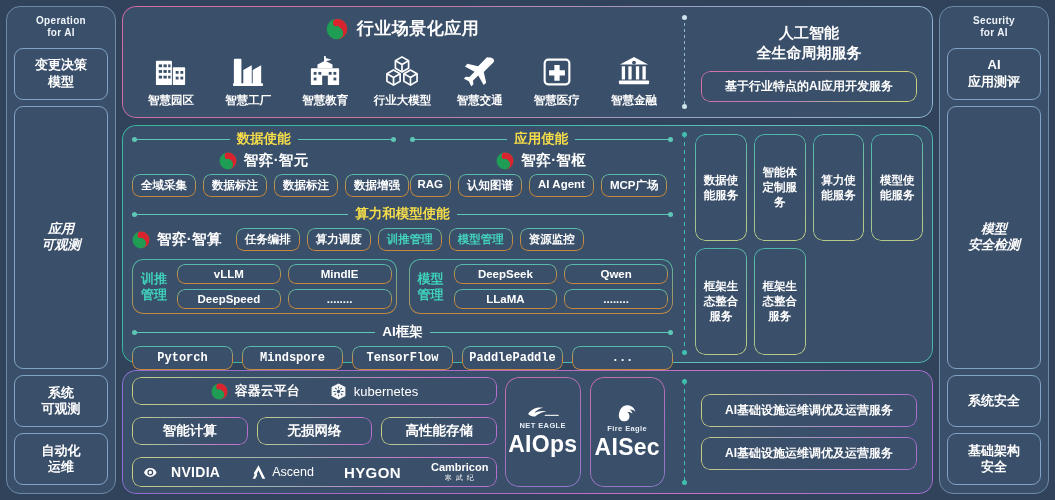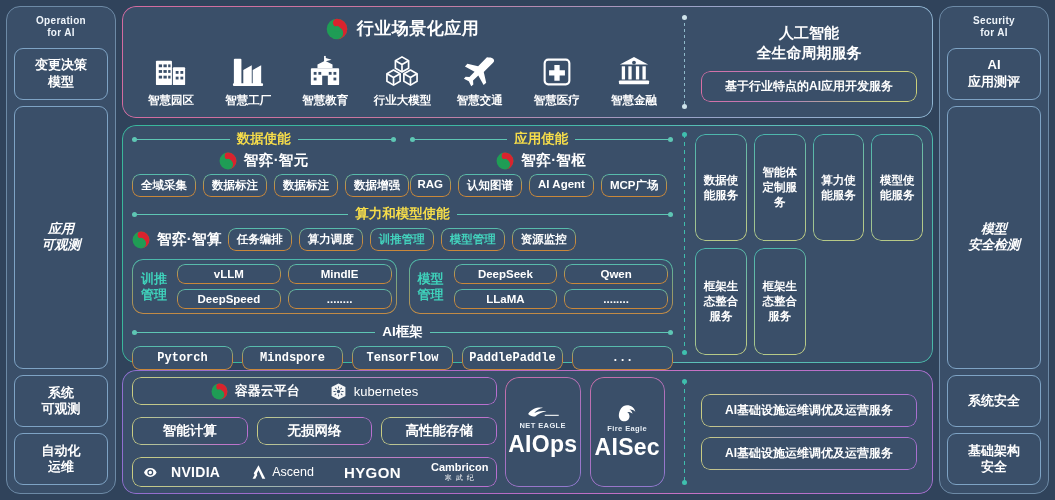--- a/index.html
+++ b/index.html
@@ -485,21 +485,21 @@
               </div>
             </div>
           </div>
 
           <div style="padding-top:6px;">
             <div class="lane-head">
               <i class="ln l"></i>
               <span class="tx">算力和模型使能</span>
               <i class="ln r"></i>
             </div>
-            <div style="display:flex; align-items:center; gap:6px; padding:5px 0 2px 0;">
+            <div style="display:flex; align-items:center; gap:14px; padding:5px 0 2px 0;">
               <div class="brand-row" style="padding:0;">
                 <span class="logo-mark" style="width:18px;height:18px;flex:0 0 18px;">
                   <svg viewBox="0 0 32 32" width="18" height="18">
                     <circle cx="16" cy="16" r="15" fill="#1f9d55"></circle>
                     <path d="M16 1a15 15 0 0 1 0 30 9 9 0 0 0 0-18 6 6 0 0 1 0-12z" fill="#d9232e"></path>
                     <circle cx="16" cy="16" r="4.2" fill="#1f9d55"></circle>
                   </svg>
                 </span>
                 <span class="bn">智弈·智算</span>
               </div>

